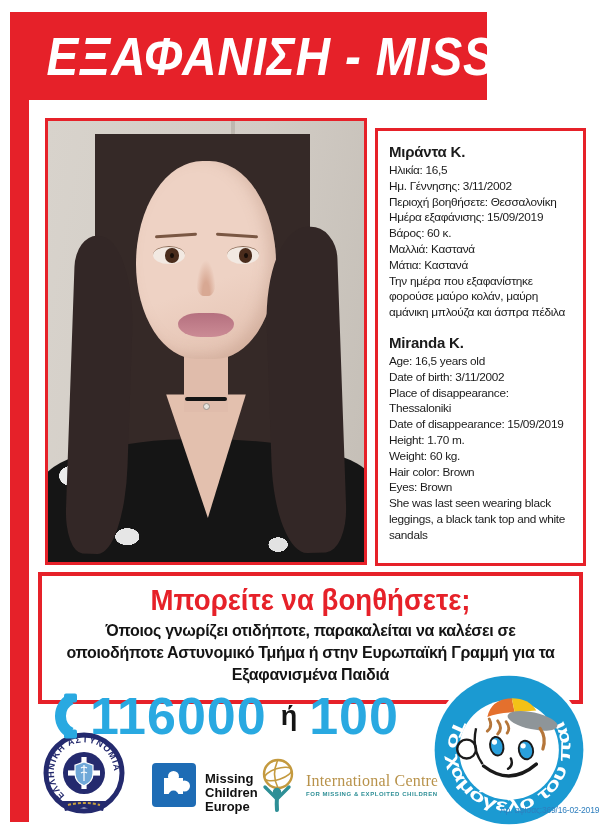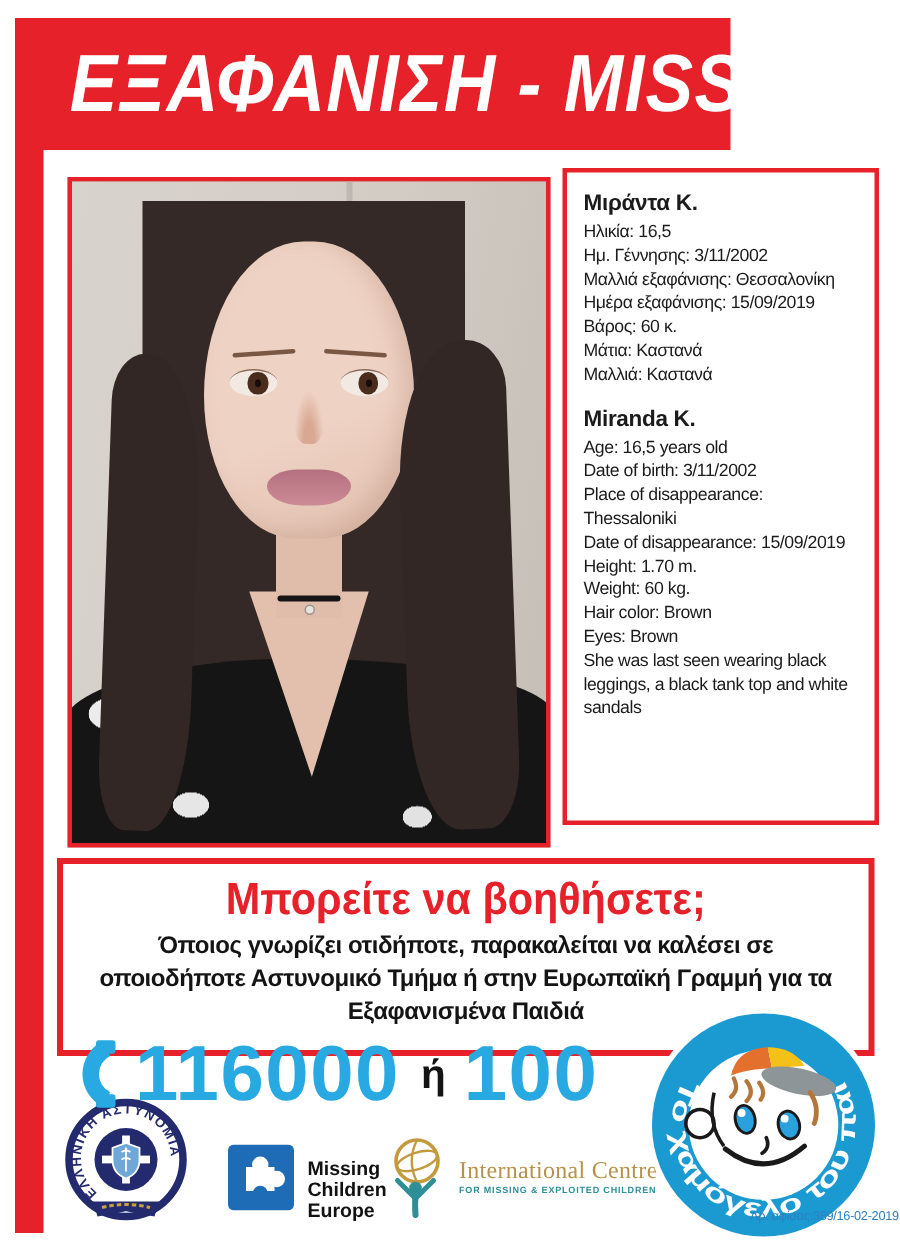--- a/index.html
+++ b/index.html
@@ -58,21 +58,21 @@
   .p-pupil{position:absolute;left:35%;top:30%;width:32%;height:40%;background:#160d08;border-radius:50%;}
   .p-nose{position:absolute;left:43%;top:50%;width:14%;height:18%;
     background:radial-gradient(ellipse at 50% 95%,#d8a893 25%,transparent 70%);border-radius:40%;}
   .p-lips{position:absolute;left:30%;top:77%;width:40%;height:12%;
     background:linear-gradient(#b5707f,#cb8b95);border-radius:50% 50% 55% 55% / 62% 62% 72% 72%;}
   .p-lock{position:absolute;background:#332726;z-index:6;}
   .p-lock.l{left:7%;top:26%;width:19%;height:72%;border-radius:36% 60% 45% 30% / 10% 30% 28% 14%;transform:rotate(2deg);}
   .p-lock.r{right:7%;top:24%;width:23%;height:74%;border-radius:60% 36% 30% 45% / 30% 10% 14% 28%;transform:rotate(-2deg);}
 
   
-  .info-panel{position:absolute;left:375px;top:112px;width:211px;height:438px;
+  .info-panel{position:absolute;left:375px;top:128px;width:211px;height:438px;
     border:3px solid var(--red,#e62129);background:#fff;padding:12px 11px;}
   .person-name{font-size:15px;font-weight:700;letter-spacing:-.2px;margin-bottom:3px;}
   .person-name.en{margin-top:13px;}
   .info-line{font-size:11.8px;line-height:15.8px;letter-spacing:-.3px;color:var(--text_dark,#1b1b1b);}
 
   
   .help-box{position:absolute;left:38px;top:572px;width:545px;height:132px;
     border:4px solid var(--red,#e62129);background:#fff;text-align:center;z-index:1;}
   .help-title{margin-top:7px;color:var(--red,#e62129);font-weight:800;font-size:30px;
     transform:scaleX(.92);letter-spacing:0;}
@@ -134,25 +134,26 @@
     <div class="p-lock l"></div>
     <div class="p-lock r"></div>
   </div>
 </div>
 
 <div class="info-panel">
   <div class="person-name">Μιράντα Κ.</div>
   <div>
       <div class="info-line">Ηλικία: 16,5</div>
       <div class="info-line">Ημ. Γέννησης: 3/11/2002</div>
-      <div class="info-line">Μαλλιά εξαφάνισης: Θεσσαλονίκη</div>
+      <div class="info-line">Περιοχή βοηθήσετε: Θεσσαλονίκη</div>
       <div class="info-line">Ημέρα εξαφάνισης: 15/09/2019</div>
       <div class="info-line">Βάρος: 60 κ.</div>
+      <div class="info-line">Μαλλιά: Καστανά</div>
       <div class="info-line">Μάτια: Καστανά</div>
-      <div class="info-line">Μαλλιά: Καστανά</div>
+      <div class="info-line">Την ημέρα που εξαφανίστηκε φορούσε μαύρο κολάν, μαύρη αμάνικη μπλούζα και άσπρα πέδιλα</div>
     </div>
   <div class="person-name en">Miranda K.</div>
   <div>
       <div class="info-line">Age: 16,5 years old</div>
       <div class="info-line">Date of birth: 3/11/2002</div>
       <div class="info-line">Place of disappearance: Thessaloniki</div>
       <div class="info-line">Date of disappearance: 15/09/2019</div>
       <div class="info-line">Height: 1.70 m.</div>
       <div class="info-line">Weight: 60 kg.</div>
       <div class="info-line">Hair color: Brown</div>

